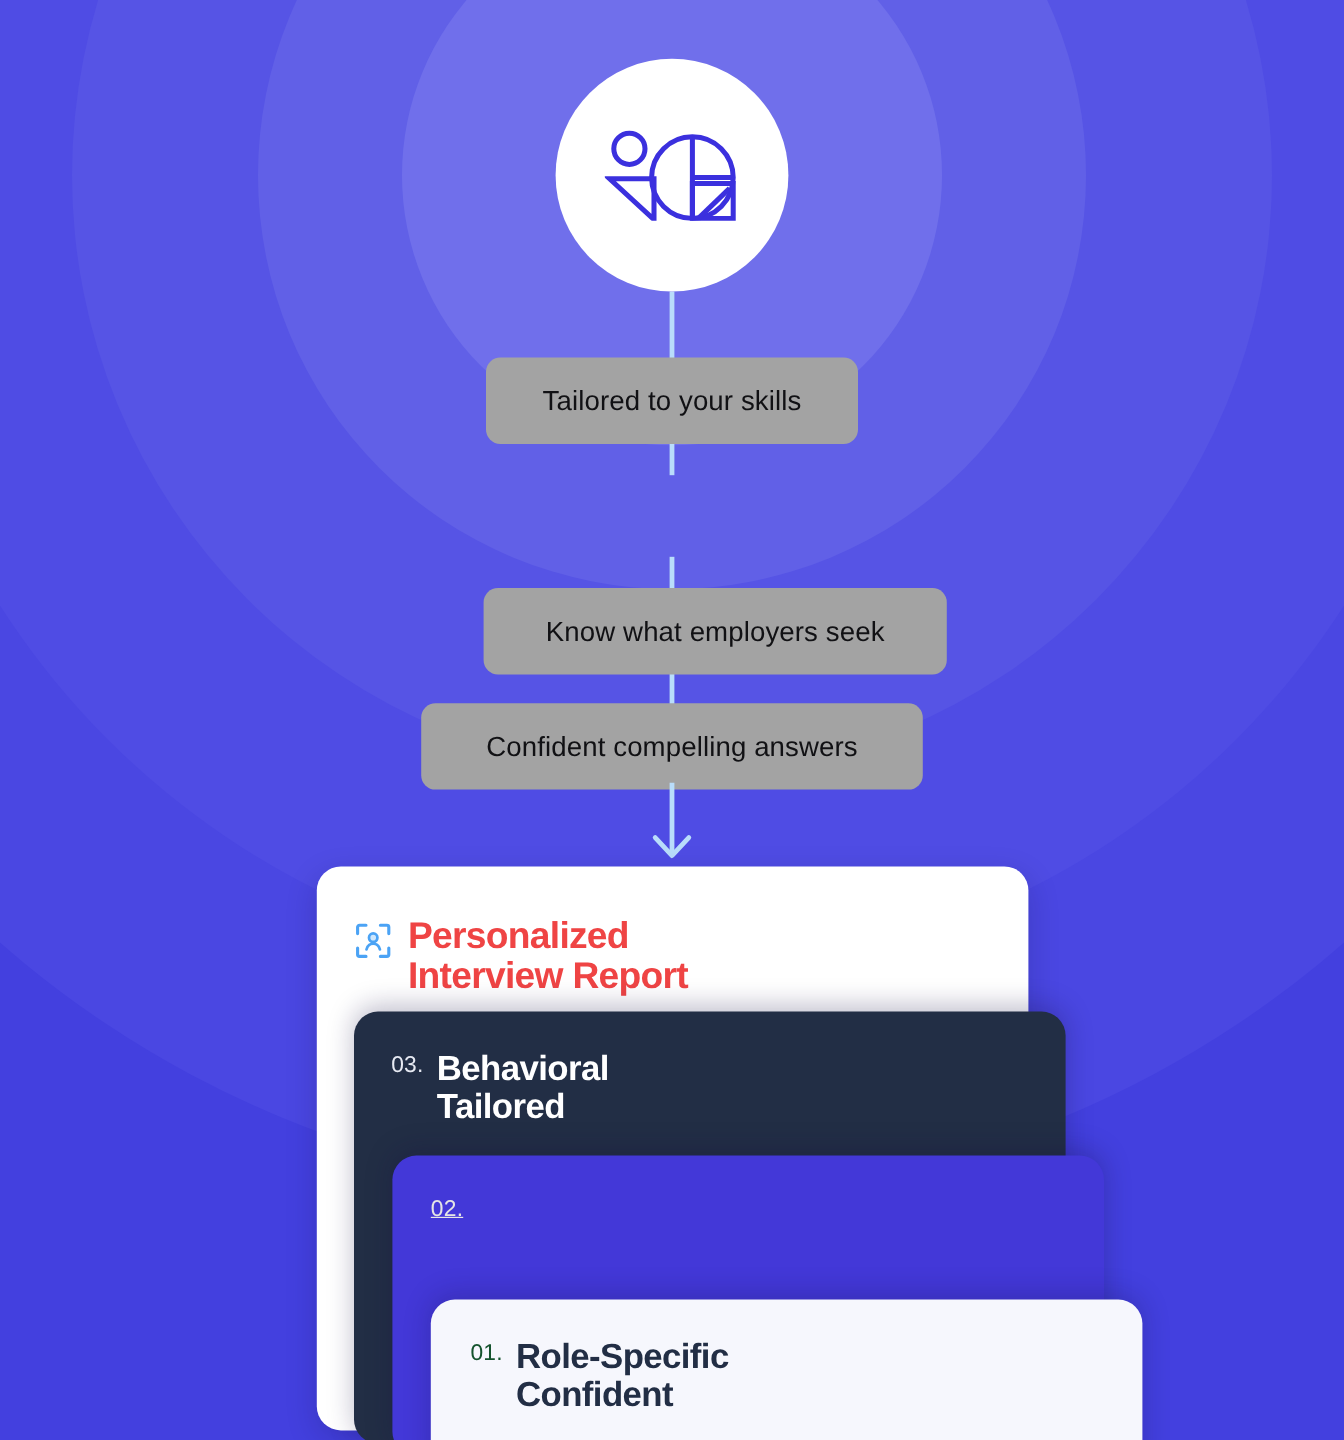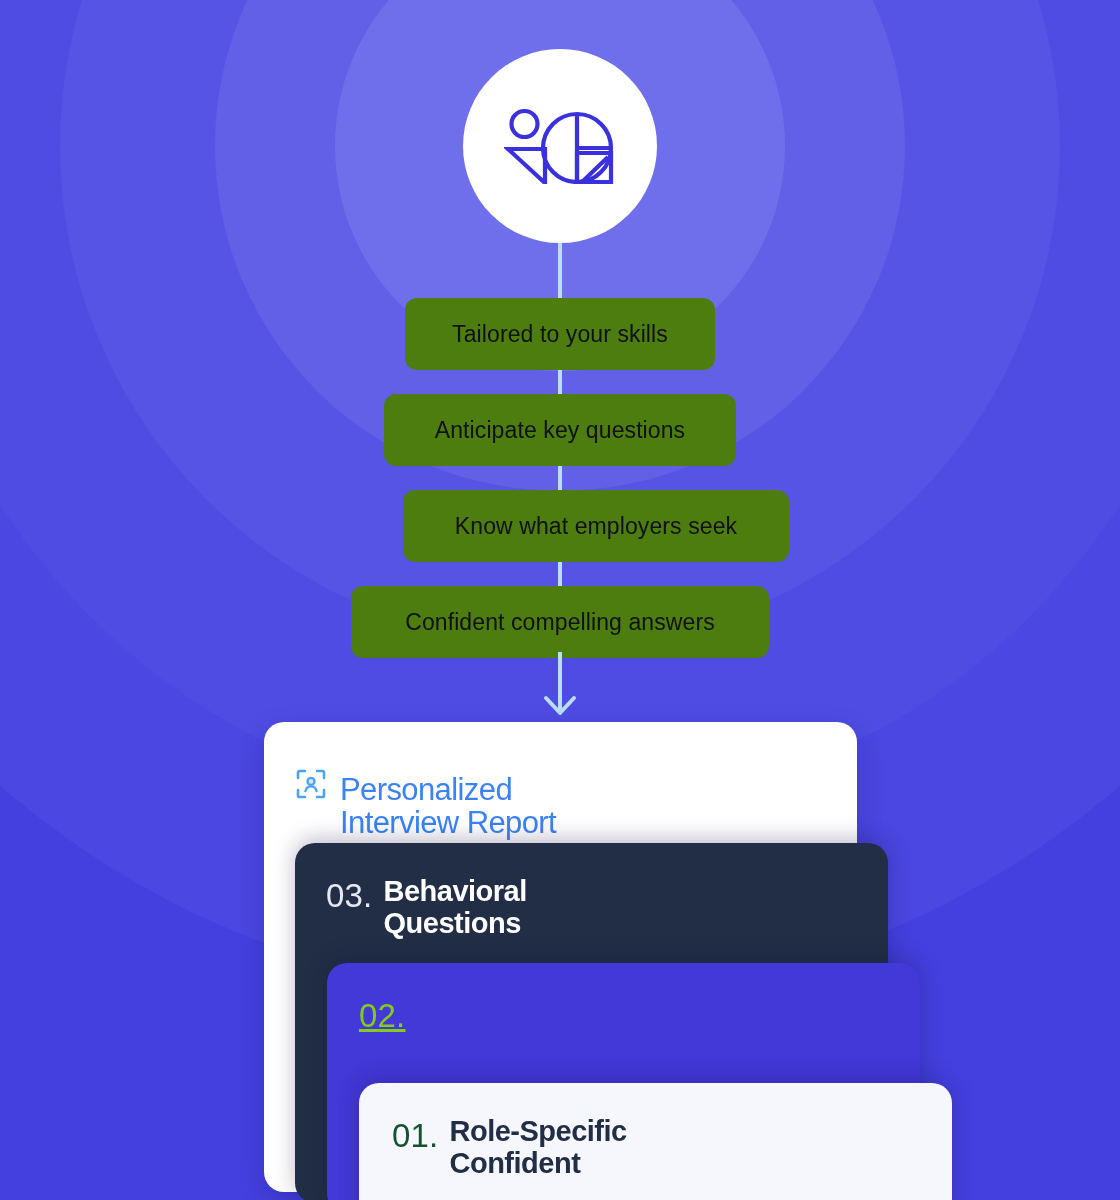--- a/index.html
+++ b/index.html
@@ -65,21 +65,21 @@
     position: absolute;
     left: 540px;
     top: 652px;
     width: 40px;
     height: 68px;
   }
 
   
   .pill {
     position: absolute;
-    background: #4d7c0f;
+    background: #a3a3a3;
     border-radius: 12px;
     color: #111114;
     display: flex;
     align-items: center;
     justify-content: center;
     font-size: 23px;
     letter-spacing: 0.1px;
     line-height: 1;
     box-sizing: border-box;
     white-space: nowrap;
@@ -128,52 +128,52 @@
     box-shadow: 0 -4px 22px rgba(20,16,70,0.24);
   }
 
   .card-head {
     display: flex;
     align-items: flex-start;
     gap: 14px;
   }
   .report-head { padding: 40px 0 0 32px; }
   .report-title {
-    font-weight: normal;
+    font-weight: bold;
     font-size: 31px;
     line-height: 1.06;
     letter-spacing: -0.6px;
-    color: #3b82f6;
+    color: #ef4444;
     white-space: pre-line;
-    margin-top: 12px;
+    margin-top: 2px;
   }
   .scan-icon { margin-top: 7px; flex: 0 0 auto; }
 
   .num-row {
     display: flex;
     align-items: flex-start;
     gap: 11px;
   }
   .num {
-    font-size: 33px;
+    font-size: 19px;
     letter-spacing: 0.2px;
     line-height: 1.22;
     flex: 0 0 auto;
   }
   .card-title {
     font-weight: bold;
     font-size: 29px;
     line-height: 1.1;
     letter-spacing: -0.5px;
     white-space: pre-line;
   }
   .body-03 { padding: 33px 0 0 31px; color: #FFFFFF; }
   .body-03 .num { color: #E6E9F2; font-weight: normal; }
   .body-02 { padding: 33px 0 0 32px; color: #FFFFFF; }
-  .body-02 .num { color: #84cc16; font-weight: normal; text-decoration: underline; }
+  .body-02 .num { color: #e5e5e5; font-weight: normal; text-decoration: underline; }
   .body-01 { padding: 33px 0 0 33px; color: #222E45; }
   .body-01 .num { color: #14532d; font-weight: normal; }
 </style>
 </head>
 <body>
 
 <div id="stage">
 
   <div class="rings">
     <div class="ring ring-5"></div>
@@ -195,23 +195,20 @@
       <circle cx="73" cy="40" r="34" stroke="#3B30DE" stroke-width="4.2" fill="none"></circle>
       <path d="M73 6 V74" stroke="#3B30DE" stroke-width="4.2"></path>
       <path d="M73 40 H107" stroke="#3B30DE" stroke-width="4.2"></path>
       <path d="M73 45 H107 V74 H73 Z" stroke="#3B30DE" stroke-width="4.2" fill="none"></path>
       <path d="M78 74 L104 49" stroke="#3B30DE" stroke-width="4.2"></path>
     </svg>
   </div>
 
   <div class="pill pill-0">
     <span>Tailored to your skills</span>
-  </div>
-  <div class="pill pill-1">
-    <span>Anticipate key questions</span>
   </div>
   <div class="pill pill-2">
     <span>Know what employers seek</span>
   </div>
   <div class="pill pill-3">
     <span>Confident compelling answers</span>
   </div>
 
   <div class="arrow-wrap">
     <svg width="40" height="68" viewBox="0 0 40 68" fill="none">
@@ -234,21 +231,21 @@
       </span>
       <div class="report-title">Personalized
 Interview Report</div>
     </div>
   </div>
 
   <div class="card card-03">
     <div class="num-row body-03">
       <span class="num">03.</span>
       <span class="card-title">Behavioral
-Questions</span>
+Tailored</span>
     </div>
   </div>
 
   <div class="card card-02">
     <div class="num-row body-02">
       <span class="num">02.</span>
     </div>
   </div>
 
   <div class="card card-01">

